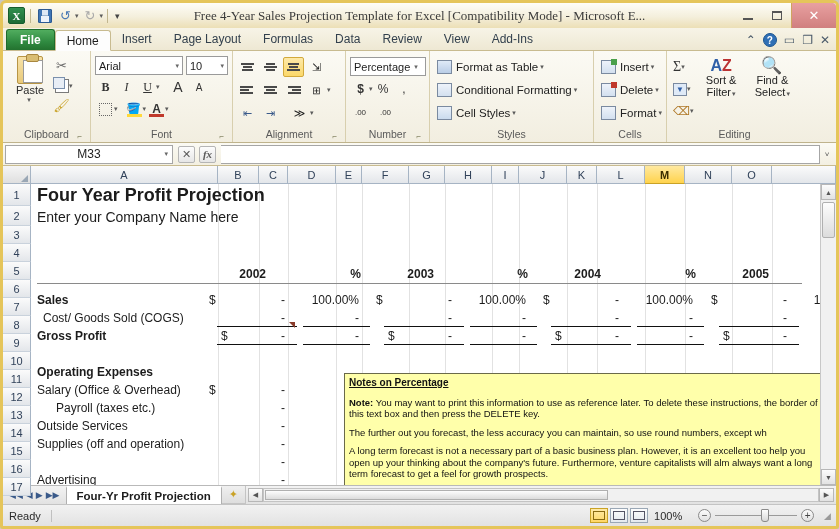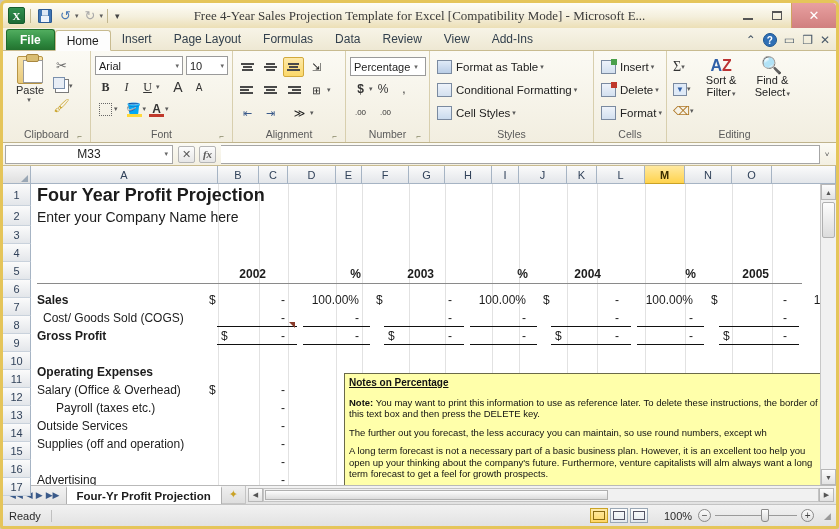--- a/index.html
+++ b/index.html
@@ -401,21 +401,21 @@
   }
   .sb-ready { padding-right: 10px; border-right: 1px solid #c0c0c0; }
   .sb-right { margin-left:auto; display:flex; align-items:center; gap: 6px; }
   .view-btns { display:flex; align-items:center; gap:2px; }
   .vbtn {
     width: 18px; height: 15px; border:1px solid #9aa7b5; background: linear-gradient(#fdfdfd,#e4e9ef);
     display:flex; align-items:center; justify-content:center;
   }
   .vbtn.active { background: linear-gradient(#ffeaa7,#ffd765); border-color:#c9a227; }
   .vbtn .g { width:12px; height:9px; border:1px solid #556; }
-  .zoomtxt { width: 38px; text-align:right; }
+  .zoomtxt { width: 38px; text-align:left; }
   .zoomslider { display:flex; align-items:center; gap:4px; }
   .zcircle {
     width:13px; height:13px; border-radius:50%; border:1px solid #8a8a8a;
     background:linear-gradient(#fcfcfc,#e0e0e0);
     display:flex;align-items:center;justify-content:center; font-size:10px; color:#444; line-height:1;
   }
   .ztrack { width: 82px; height:1px; background:#9a9a9a; position:relative; }
   .zhandle {
     position:absolute; left: 46px; top:-6px; width:8px; height:13px;
     background:linear-gradient(#fdfdfd,#d8d8d8); border:1px solid #8a8a8a; border-radius:1px 1px 3px 3px;

